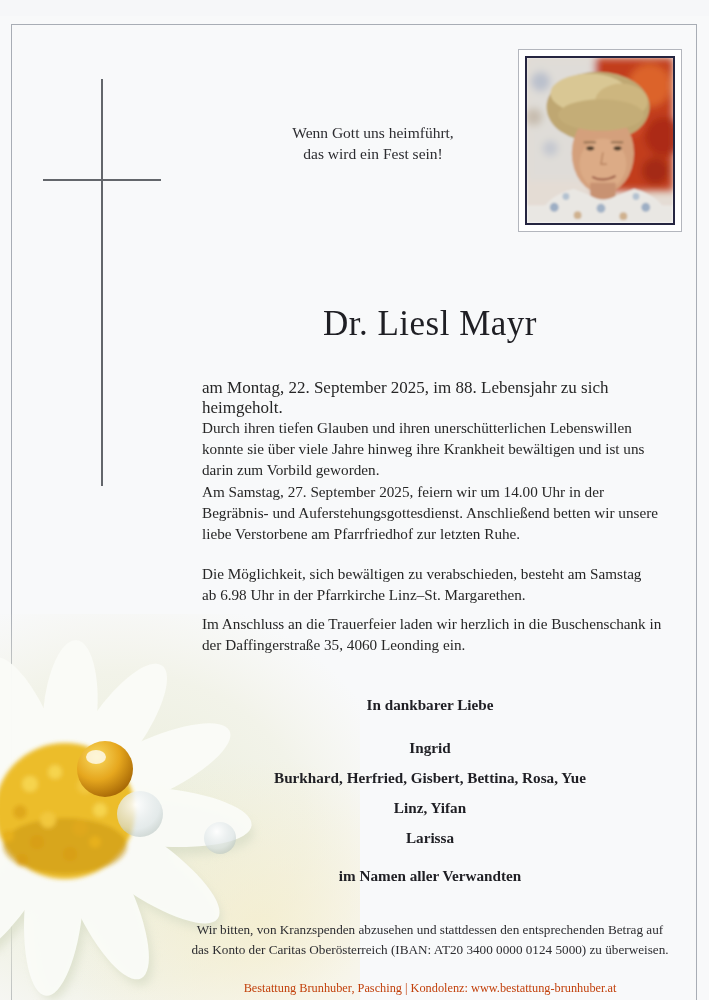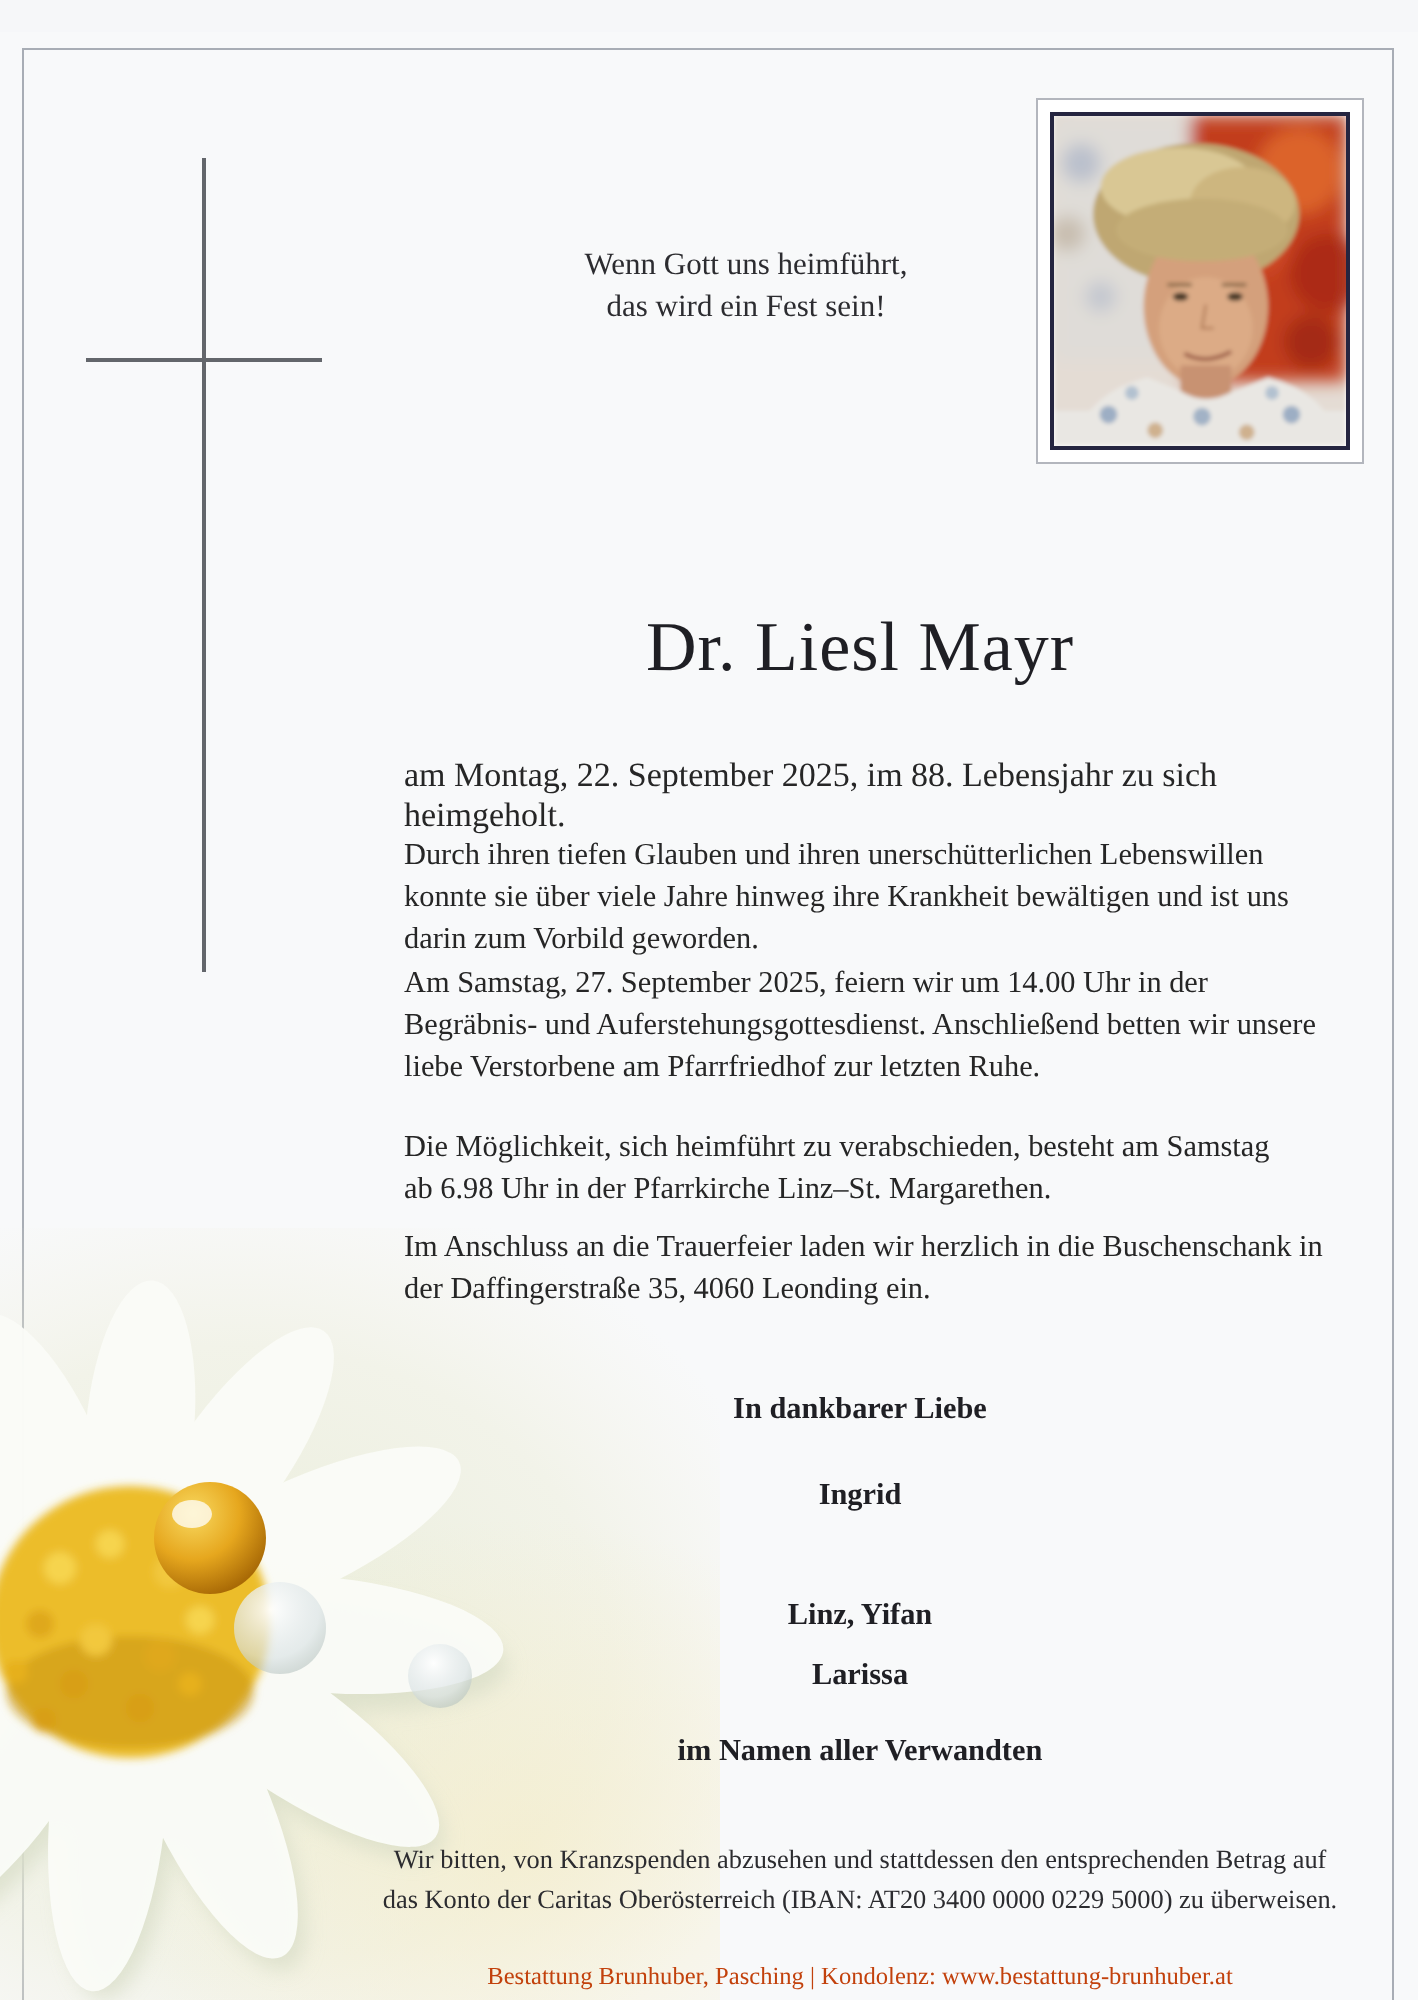--- a/index.html
+++ b/index.html
@@ -215,37 +215,38 @@
     <span class="ln">darin zum Vorbild geworden.</span>
   </div>
 
   <div class="txt para" style="top:465px">
     <span class="ln">Am Samstag, 27. September 2025, feiern wir um 14.00 Uhr in der</span>
     <span class="ln">Begräbnis- und Auferstehungsgottesdienst. Anschließend betten wir unsere</span>
     <span class="ln">liebe Verstorbene am Pfarrfriedhof zur letzten Ruhe.</span>
   </div>
 
   <div class="txt para" style="top:547px">
-    <span class="ln">Die Möglichkeit, sich heimführt zu verabschieden, besteht am Samstag</span>
+    <span class="ln">Die Möglichkeit, sich bewältigen zu verabschieden, besteht am Samstag</span>
     <span class="ln">ab 6.98 Uhr in der Pfarrkirche Linz–St. Margarethen.</span>
   </div>
 
   <div class="txt para" style="top:597px">
     <span class="ln">Im Anschluss an die Trauerfeier laden wir herzlich in die Buschenschank in</span>
     <span class="ln">der Daffingerstraße 35, 4060 Leonding ein.</span>
   </div>
 
   <div class="txt center-bold" style="top:680px">In dankbarer Liebe</div>
   <div class="txt center-bold" style="top:723px">Ingrid</div>
+  <div class="txt center-bold" style="top:753px">Burkhard, Herfried, Gisbert, Bettina, Rosa, Yue</div>
   <div class="txt center-bold" style="top:783px">Linz, Yifan</div>
   <div class="txt center-bold" style="top:813px">Larissa</div>
   <div class="txt center-bold" style="top:851px">im Namen aller Verwandten</div>
 
   <div class="txt donation">
     <span class="ln">Wir bitten, von Kranzspenden abzusehen und stattdessen den entsprechenden Betrag auf</span>
-    <span class="ln">das Konto der Caritas Oberösterreich (IBAN: AT20 3400 0000 0229 5000) zu überweisen.</span>
+    <span class="ln">das Konto der Caritas Oberösterreich (IBAN: AT20 3400 0000 0124 5000) zu überweisen.</span>
   </div>
 
   <div class="txt publisher">Bestattung Brunhuber, Pasching | Kondolenz: www.bestattung-brunhuber.at</div>
 
   <div class="txt print-code">© FP 9238</div>
 
 </div>
 
 </body></html>

